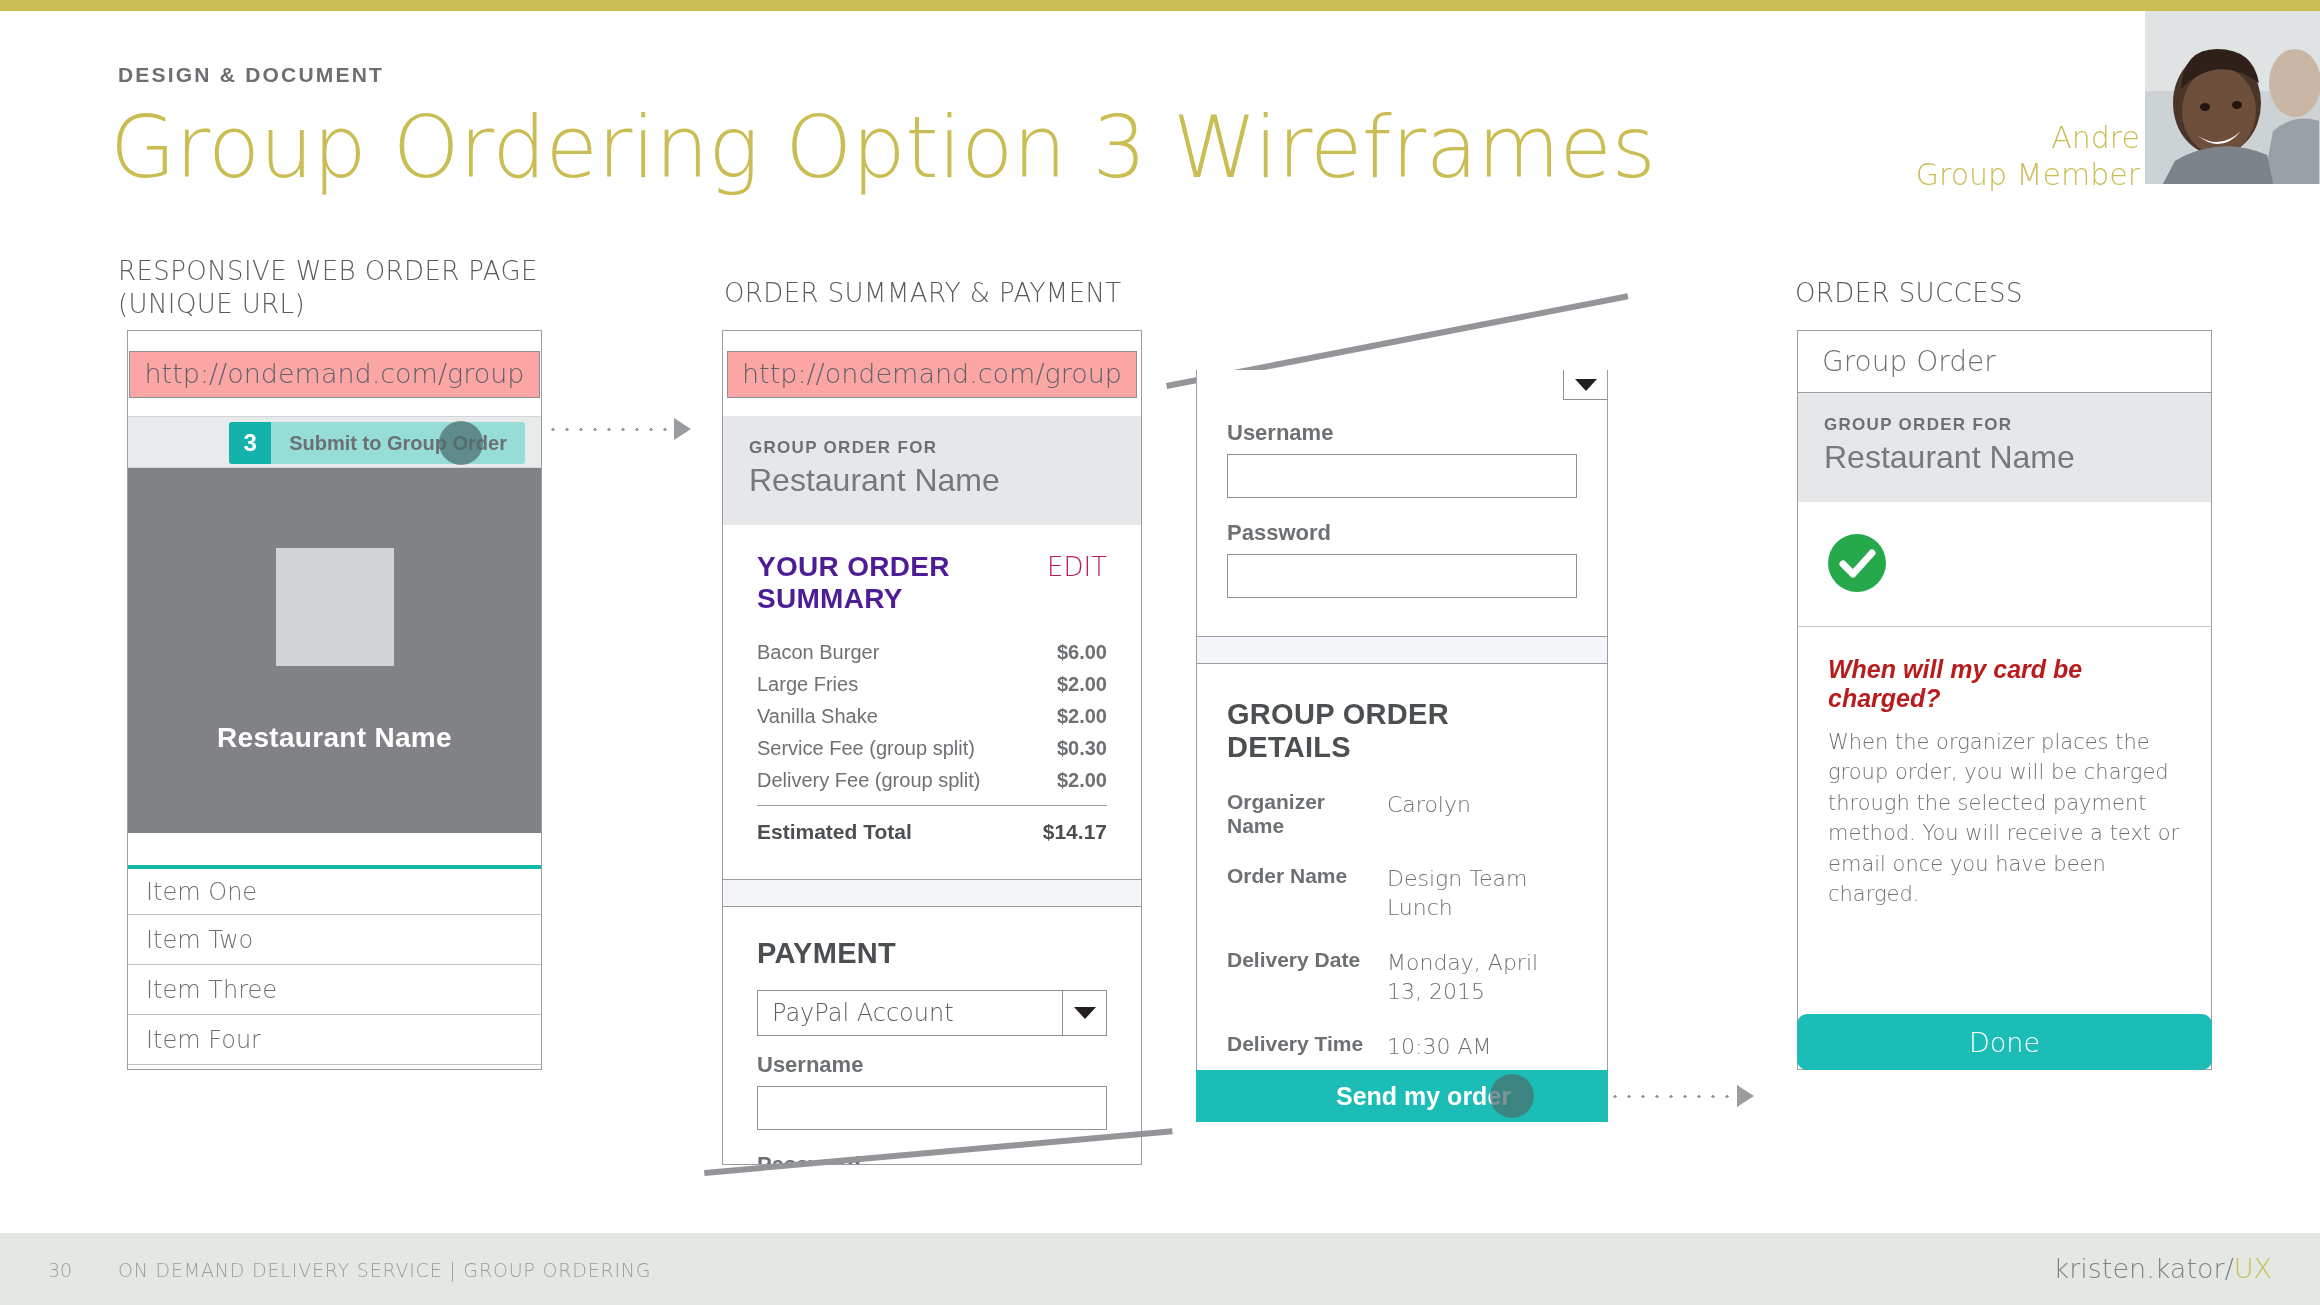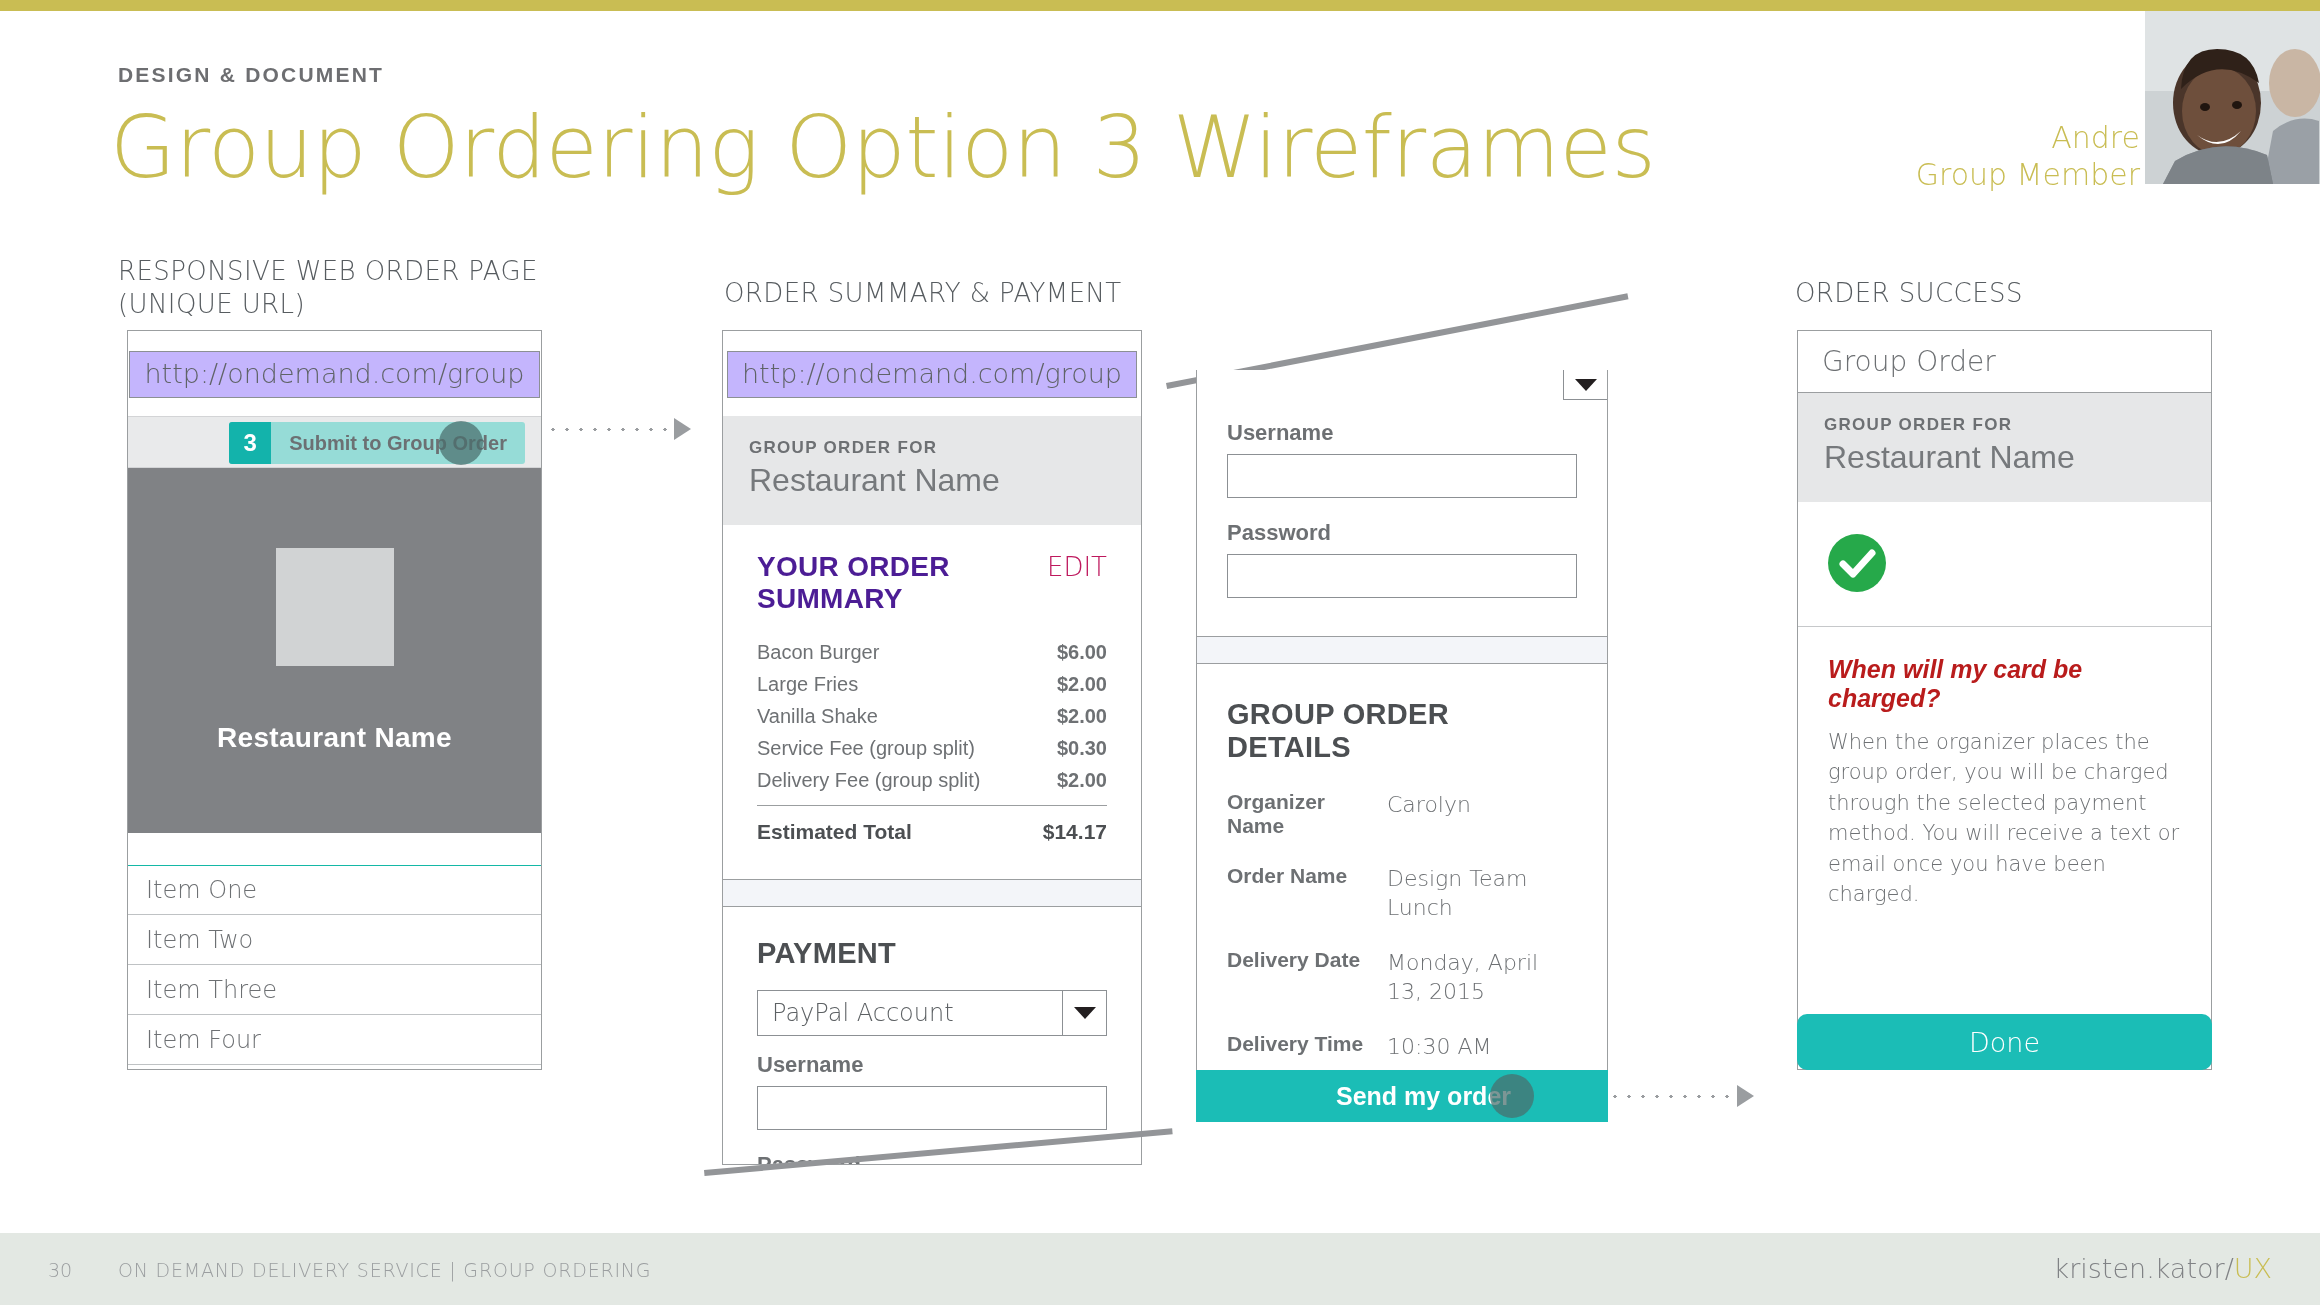--- a/index.html
+++ b/index.html
@@ -47,21 +47,21 @@
     font-size:26px; color:#575c60; letter-spacing:0.4px;
     font-family:"DejaVu Sans", sans-serif; font-weight:300;
     line-height:1.28; white-space:pre-line;
   }
 
   
   .panel { position:absolute; background:#fff; border:1px solid #9b9ea0; }
 
   .urlbar-row { padding:20px 0 18px 0; text-align:center; }
   .urlbox {
-    display:inline-block; border:1px solid #8c9094; background:#c4b5fd;
+    display:inline-block; border:1px solid #8c9094; background:#fca5a5;
     padding:6px 14px 8px 14px;
     font-size:27px; color:#5f6367;
     font-family:"DejaVu Sans", sans-serif; font-weight:300;
   }
 
   .grayband { background:#e6e7e8; }
   .goheader { padding:22px 26px 26px 26px; }
   .go-label {
     font-size:17px; font-weight:bold; letter-spacing:1.3px; color:#6d7073;
   }
@@ -101,21 +101,21 @@
   .hero-img { width:118px; height:118px; background:#d1d3d4; }
   .hero-name {
     margin-top:56px; color:#fff; font-size:28px; font-weight:bold;
     letter-spacing:0.3px;
   }
   .item-row {
     height:50px; display:flex; align-items:center; padding-left:18px;
     font-size:24px; color:#6d7073; border-bottom:1px solid #bfc2c4;
     font-family:"DejaVu Sans", sans-serif; font-weight:300;
   }
-  .item-row.first { border-top:1px solid #14b8a6; }
+  .item-row.first { border-top:4px solid #14b8a6; }
   .item-spacer { height:32px; }
   .item-tail { height:34px; }
 
   
   .body-pad { padding:26px 34px 0 34px; }
   .sum-head {
     display:flex; align-items:baseline; justify-content:space-between;
     margin-bottom:22px;
   }
   .sum-title { font-size:28px; font-weight:bold; color:#4c1d95; letter-spacing:0.3px; }

